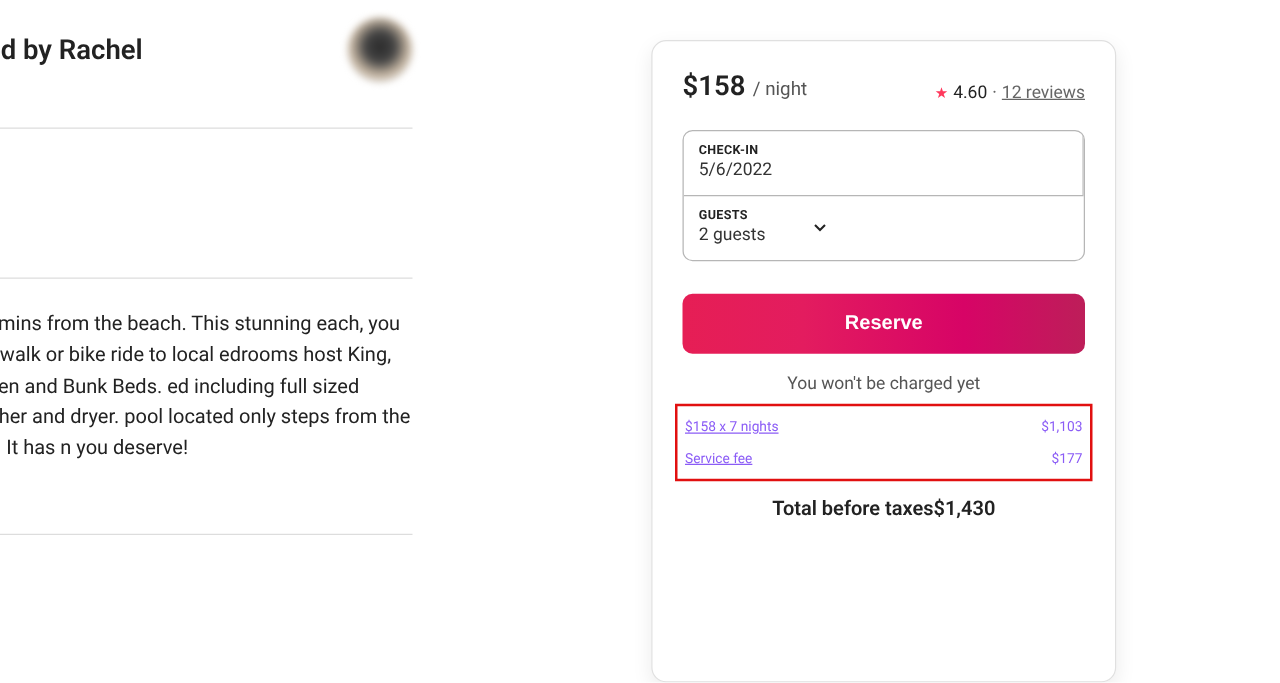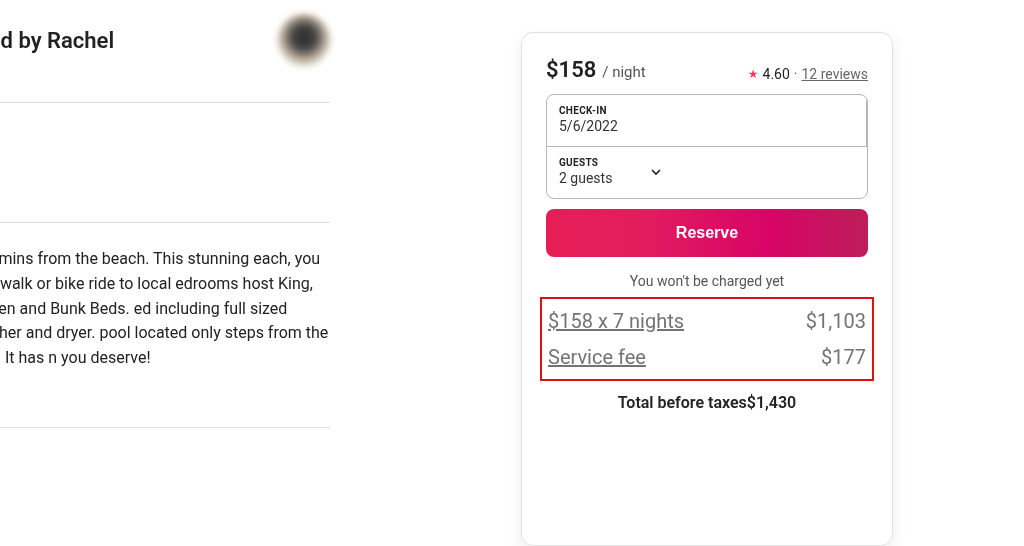--- a/index.html
+++ b/index.html
@@ -64,33 +64,33 @@
       border: 1px solid #e0e0e0;
       border-radius: 12px;
       padding: 24px;
       box-shadow: 0 6px 16px rgba(0,0,0,0.08);
       position: relative;
     }
     .price-row {
       display: flex;
       justify-content: space-between;
       align-items: flex-end;
-      margin-bottom: 12px;
+      margin-bottom: 22px;
     }
     .price { font-size: 22px; font-weight: 600; color: #222; }
     .per { font-size: 15px; color: #555; font-weight: 400; margin-left: 2px; }
     .rating { font-size: 14px; color: #222; display: flex; align-items: center; gap: 4px; }
     .star { color: #ff385c; font-size: 12px; }
     .dot { color: #666; }
     .reviews { color: #666; text-decoration: underline; cursor: pointer; }
     .picker {
       border: 1px solid #b6b6b6;
       border-radius: 8px;
       overflow: hidden;
-      margin-bottom: 10px;
+      margin-bottom: 26px;
     }
     .dates { display: flex; }
     .cell {
       flex: 1;
       padding: 10px 12px 12px 12px;
       position: relative;
       cursor: pointer;
     }
     .cell.first { border-right: 1px solid #b6b6b6; }
     .guests-cell { border-top: 1px solid #b6b6b6; display: flex; align-items: center; padding: 10px 12px 12px 12px; cursor: pointer; gap: 36px; }
@@ -111,22 +111,22 @@
     }
     .note {
       text-align: center;
       font-size: 14px;
       color: #555;
       margin: 16px 0 12px 0;
     }
     .line {
       display: flex;
       justify-content: space-between;
-      font-size: 20px;
-      color: #737373;
+      font-size: 11px;
+      color: #8b5cf6;
       padding: 6px 0;
       text-align: center;
     }
     .line .u { text-decoration: underline; cursor: pointer; }
     .highlight {
       border: 2px solid #e11010;
       padding: 4px 6px;
       margin: -4px -6px 12px -6px;
     }
     .total {

